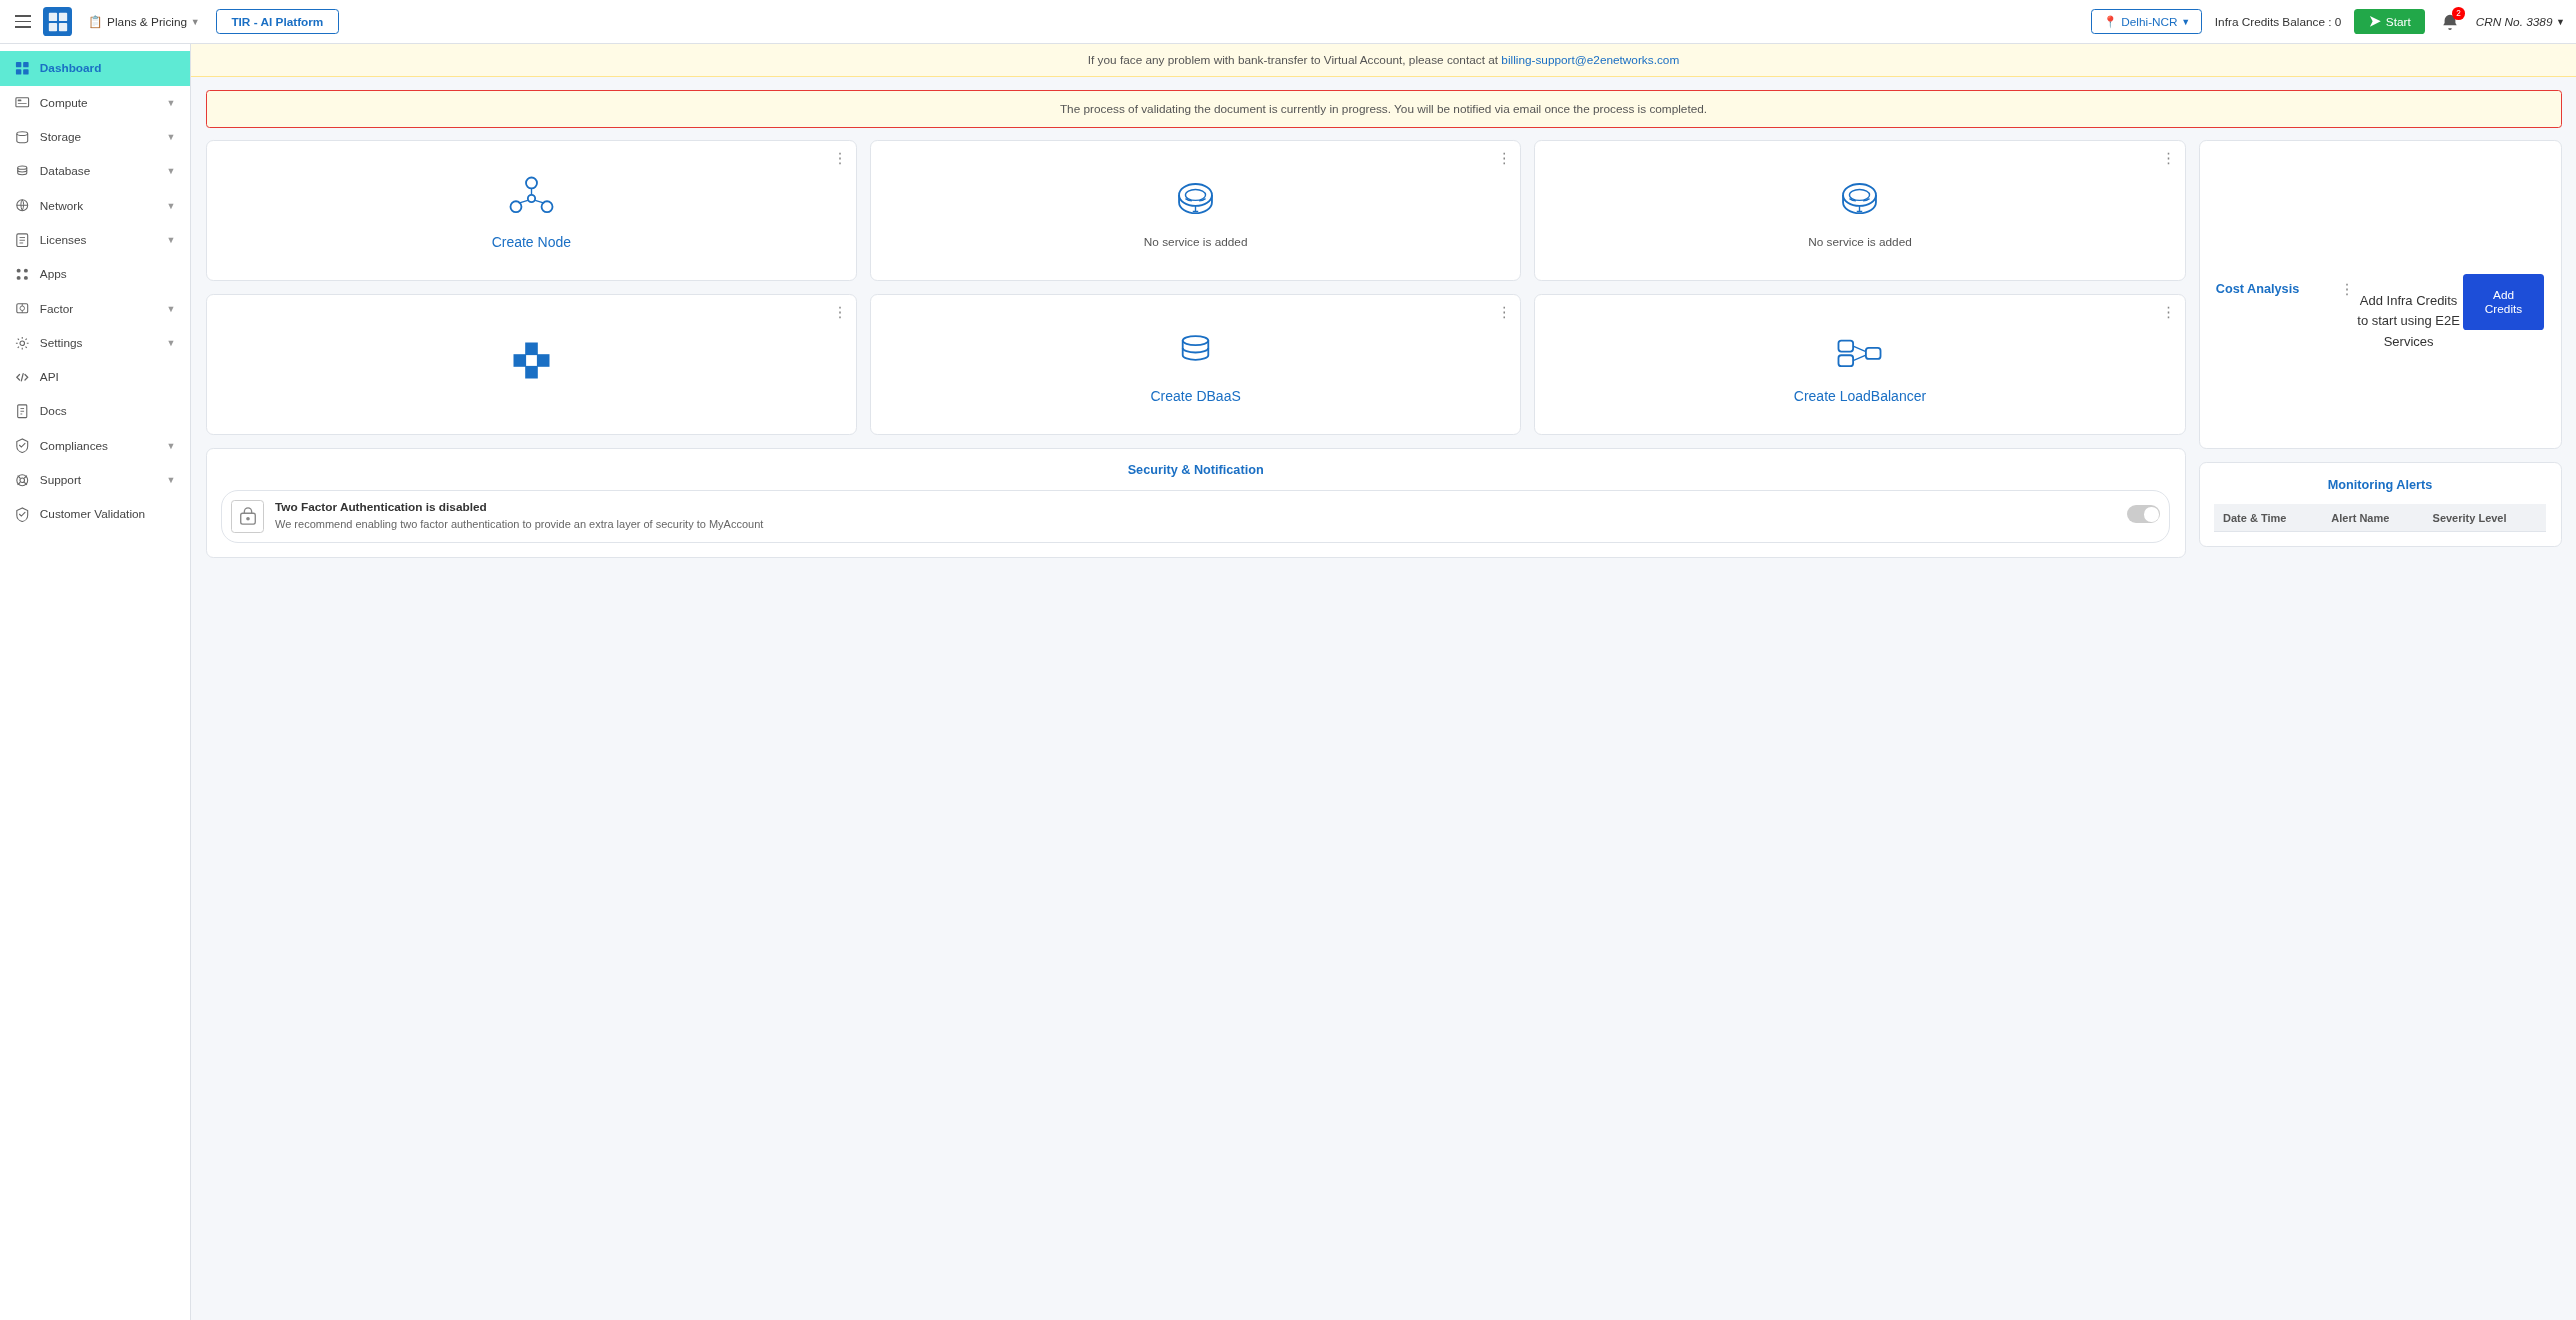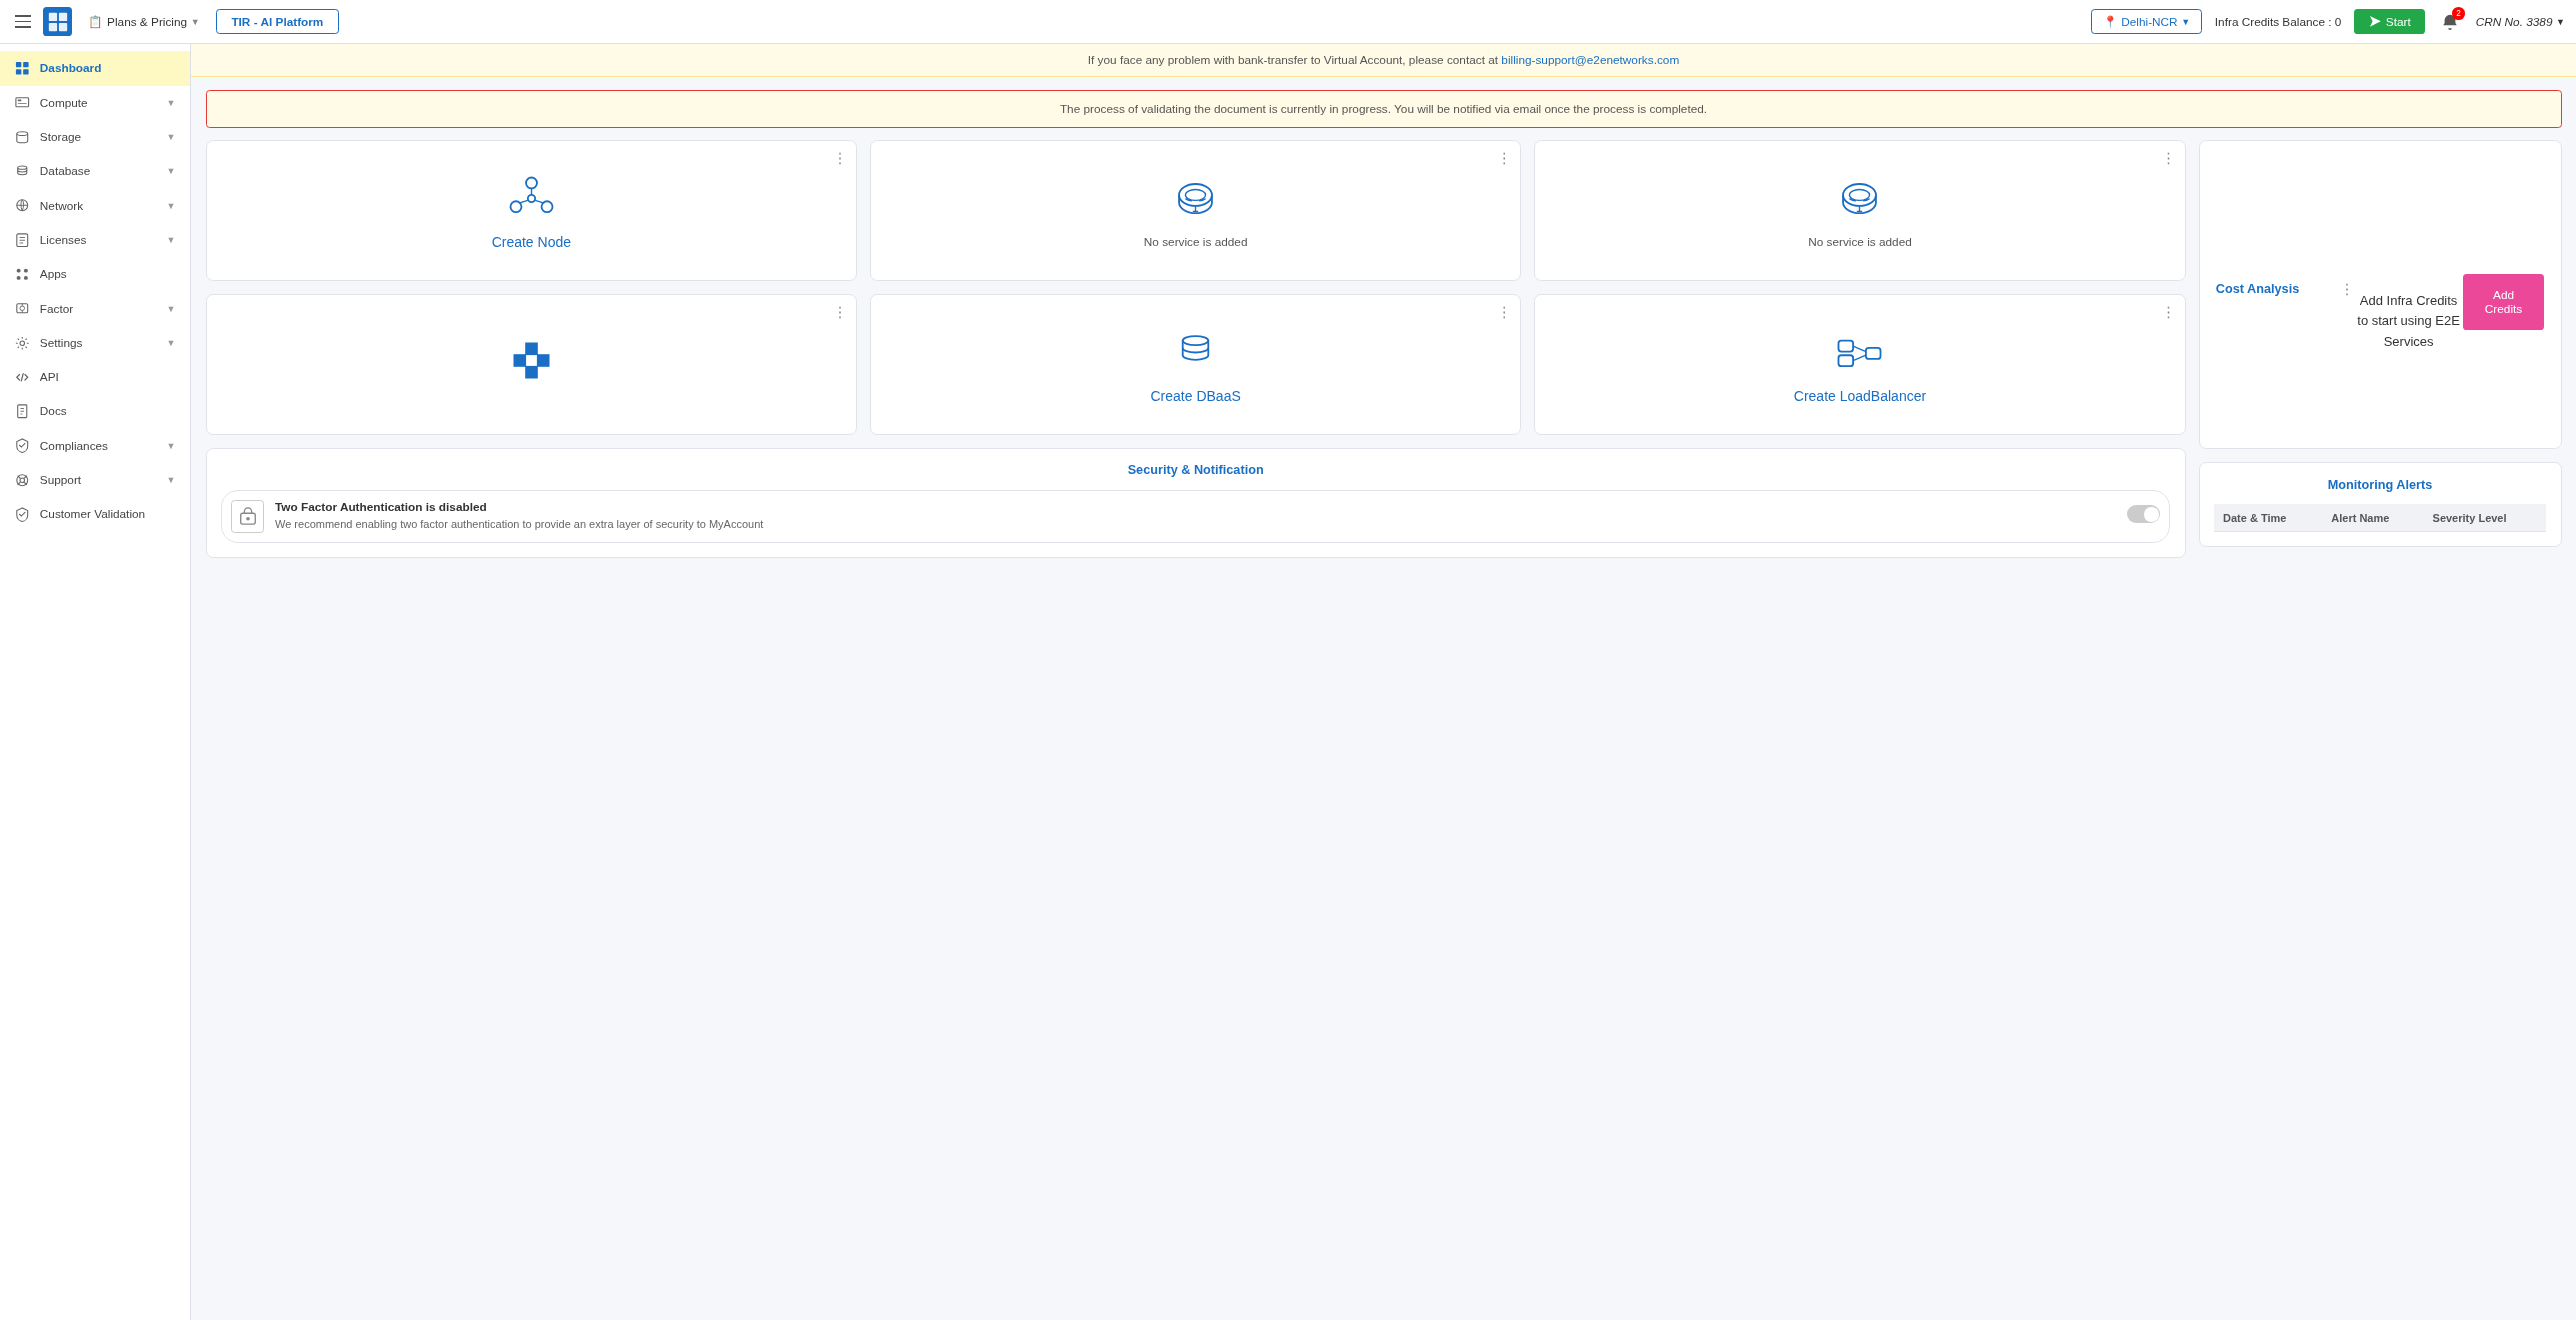--- a/index.html
+++ b/index.html
@@ -23,21 +23,21 @@
     .bell-btn { position: relative; cursor: pointer; padding: 3.6px; }
     .bell-badge { position: absolute; top: -1.8px; right: -1.8px; background: red; color: white; border-radius: 50%; width: 12.7px; height: 12.7px; font-size: 8.2px; display: flex; align-items: center; justify-content: center; }
     .crn-text { font-size: 11.8px; color: #333; display: flex; align-items: center; gap: 3.6px; cursor: pointer; font-style: italic; }
 
     
     .body-layout { display: flex; flex: 1; overflow: hidden; }
 
     
     .sidebar { width: 191px; background: #fff; border-right: 0.9px solid #dde1e7; overflow-y: auto; flex-shrink: 0; padding: 7.3px 0; }
     .sidebar-item { display: flex; align-items: center; gap: 9px; padding: 9px 14.5px; cursor: pointer; color: #444; font-size: 11.8px; font-weight: 500; transition: background 0.15s; }
-    .sidebar-item.active { background: #fef9c3; color: #1a6fc4; font-weight: 600; }
+    .sidebar-item.active { background: #5eead4; color: #1a6fc4; font-weight: 600; }
     .sidebar-item .icon { width: 16.3px; height: 16.3px; display: flex; align-items: center; justify-content: center; flex-shrink: 0; }
     .sidebar-item .chevron { margin-left: auto; font-size: 9px; color: #999; }
 
     
     .main-content { flex: 1; overflow-y: auto; padding: 0; }
 
     
     .info-banner { background: #fffbe6; border-bottom: 0.9px solid #ffe58f; padding: 9px 18px; font-size: 11.8px; color: #555; text-align: center; }
     .info-banner a { color: #1a6fc4; text-decoration: none; }
     .warning-banner { margin: 12.7px 14.5px; background: #fffbe6; border: 1.8px solid #e53935; border-radius: 3.6px; padding: 11px 16.3px; font-size: 11.8px; color: #555; text-align: center; }
@@ -57,21 +57,21 @@
     .card-menu { position: absolute; top: 9px; right: 9px; cursor: pointer; color: #888; font-size: 14.5px; }
     .card-icon { width: 54px; height: 54px; display: flex; align-items: center; justify-content: center; margin-bottom: 9px; }
     .card-label { font-size: 14px; color: #1a6fc4; font-weight: 500; text-align: center; }
     .card-label-grey { font-size: 11.8px; color: #555; font-weight: 400; text-align: center; }
 
     
     .cost-analysis-card { background: #fff; border: 0.9px solid #e0e4ea; border-radius: 7.3px; padding: 16.3px; display: flex; flex-direction: row; align-items: center; min-height: 309px; }
     .card-header { display: flex; align-items: center; justify-content: space-between; width: 100%; margin-bottom: 11px; }
     .card-header-title { font-size: 12.7px; color: #1a6fc4; font-weight: 600; }
     .cost-empty-text { font-size: 13px; color: #333; text-align: center; margin-top: 54px; line-height: 1.6; }
-    .add-credits-btn { background: #ec4899; color: white; border: none; padding: 14px 22px; border-radius: 3.6px; font-size: 11.8px; cursor: pointer; margin-top: 14.5px; }
+    .add-credits-btn { background: #1d4ed8; color: white; border: none; padding: 14px 22px; border-radius: 3.6px; font-size: 11.8px; cursor: pointer; margin-top: 14.5px; }
 
     
     .bottom-row { display: flex; gap: 12.7px; }
     .security-card { background: #fff; border: 0.9px solid #e0e4ea; border-radius: 7.3px; flex: 1; padding: 14.5px; }
     .monitoring-card { background: #fff; border: 0.9px solid #e0e4ea; border-radius: 7.3px; width: 363px; flex-shrink: 0; padding: 14.5px; }
     .section-title { font-size: 12.7px; color: #1a6fc4; font-weight: 600; margin-bottom: 12.7px; text-align: center; }
     .tfa-row { display: flex; align-items: flex-start; gap: 11px; padding: 9px; border: 0.9px solid #e0e4ea; border-radius: 17px; }
     .tfa-icon { width: 33px; height: 33px; border: 0.9px solid #ccc; border-radius: 3.6px; display: flex; align-items: center; justify-content: center; flex-shrink: 0; }
     .tfa-text h4 { font-size: 11.8px; font-weight: 600; color: #333; margin-bottom: 2.7px; }
     .tfa-text p { font-size: 11px; color: #666; line-height: 1.4; }

